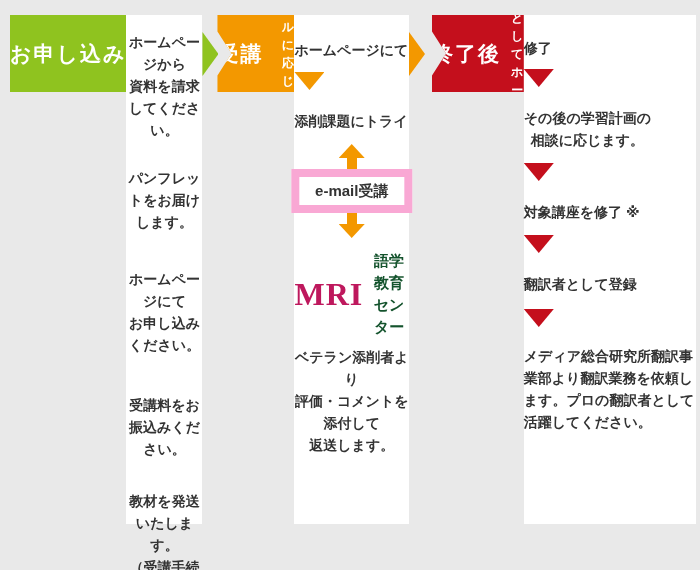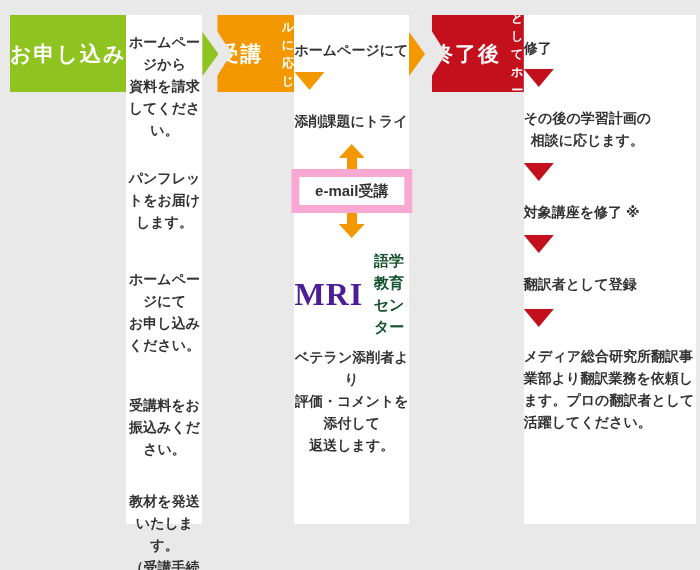--- a/index.html
+++ b/index.html
@@ -77,21 +77,21 @@
     position:absolute; top:50%; left:50%; transform:translate(-50%,-50%);
     background:#fff; border:8px solid #f9a8d4; color:#333;
     font-size:15px; font-weight:bold; padding:3px 16px; white-space:nowrap;
     z-index:1;
   }
 
   .logo { display:flex; align-items:center; }
   .logo-mri {
     font-family:"Liberation Serif","DejaVu Serif",serif;
     font-weight:bold; font-size:32px; line-height:32px;
-    color:#4c1d95; letter-spacing:1px;
+    color:#be185d; letter-spacing:1px;
   }
   .logo-name { font-size:15px; font-weight:bold; color:#14532d; margin-left:6px; }
 
   .left-para { text-align:left; width:172px; white-space:normal; }
 
   .mt8{margin-top:8px} .mt10{margin-top:10px} .mt11{margin-top:11px}
   .mt12{margin-top:12px} .mt14{margin-top:14px} .mt15{margin-top:15px}
   .mt16{margin-top:16px} .mt18{margin-top:18px} .mt20{margin-top:20px}
   .mt22{margin-top:22px} .mt24{margin-top:24px}
 </style>

